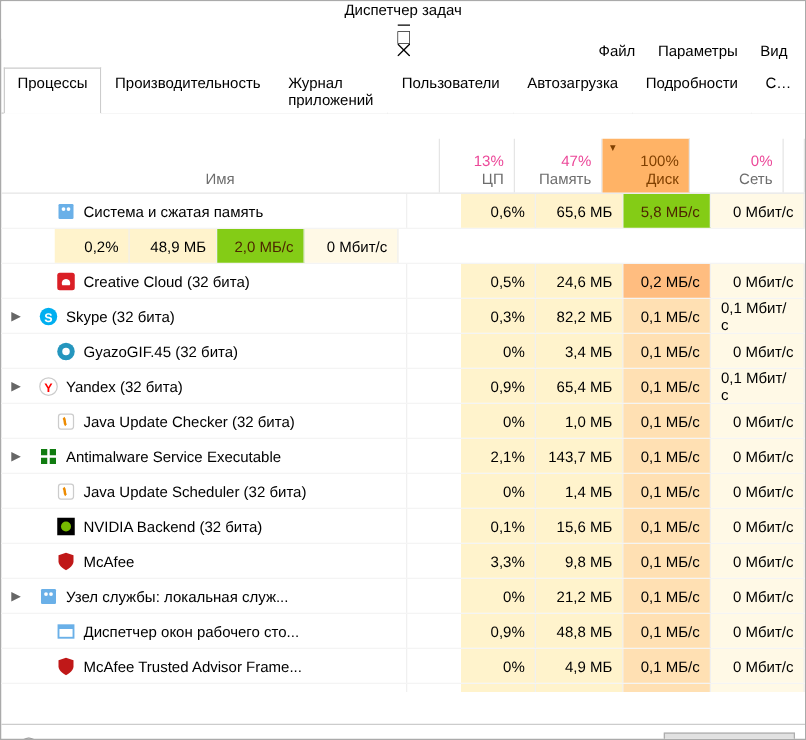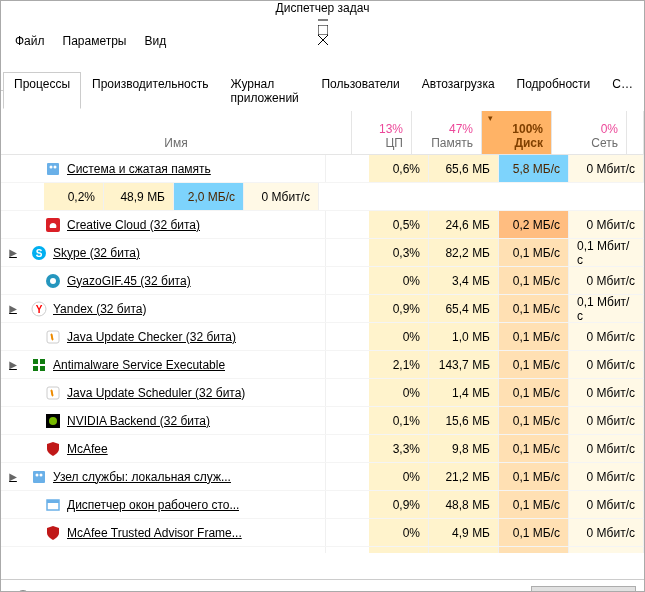--- a/index.html
+++ b/index.html
@@ -1,46 +1,46 @@
 <!DOCTYPE html>
 <html><head>
 <meta charset="utf-8">
 <style>
 * { box-sizing: border-box; margin: 0; padding: 0; }
 body { font-family: 'Segoe UI', Tahoma, sans-serif; font-size: 12px; color: #000; background: #fff; width: 645px; height: 592px; overflow: hidden; border: 1px solid #aaa; }
 .titlebar { height: 30px; display: flex; align-items: center; padding: 0 4px; background: #fff; flex-direction: column; }
 .titlebar .ticon { width: 16px; height: 16px; margin: 0 6px 0 4px; }
 .titlebar .ttl { flex: 1; font-size: 12px; }
 .winbtn { width: 44px; height: 30px; display: flex; align-items: center; justify-content: center; color: #555; }
-.menubar { height: 20px; display: flex; align-items: center; padding: 0 6px; gap: 2px; }
+.menubar { height: 20px; display: flex; align-items: center; padding: 0 6px; gap: 2px; justify-content: flex-end; }
 .menuitem { padding: 2px 8px; font-size: 12px; }
 .tabs { display: flex; border-bottom: 1px solid #ccc; margin-top: 2px; padding-left: 2px; }
-.tab { padding: 4px 10px; font-size: 12px; border: 1px solid transparent; border-bottom: none; position: relative; top: 19px; background: #fff; }
+.tab { padding: 4px 10px; font-size: 12px; border: 1px solid transparent; border-bottom: none; position: relative; top: 1px; background: #fff; }
 .tab.active { border-color: #ccc; border-bottom: 1px solid #fff; }
 .grid { height: 468px; position: relative; }
 .ghead { display: flex; height: 44px; border-bottom: 1px solid #e5e5e5; margin-top: 20px; }
 .gh { display: flex; flex-direction: column; justify-content: flex-end; align-items: flex-end; padding: 4px 8px; font-size: 12px; border-right: 1px solid #e5e5e5; position: relative; }
 .gh.name { flex: 1; align-items: center; justify-content: flex-end; }
 .gh .pct { color: #ec4899; }
 .gh .lbl { color: #6d6d6d; }
 .gh.sorted { background: #ffb366; }
-.gh.sorted .pct, .gh.sorted .lbl { color: #804000; font-weight: 700; }
+.gh.sorted .pct, .gh.sorted .lbl { color: #804000; font-weight: 400; }
 .sort-arrow { position: absolute; top: 2px; left: 6px; font-size: 9px; color: #804000; }
 .rows { height: 398px; overflow-y: scroll; }
 .row { display: flex; height: 28px; align-items: center; border-bottom: 1px solid #f4f4f4; }
 .cell { height: 100%; display: flex; align-items: center; justify-content: flex-end; padding: 0 8px; font-size: 12px; border-right: 1px solid #f0f0f0; }
-.cell.name { flex: 1; justify-content: flex-start; padding-left: 6px; gap: 6px; overflow: hidden; text-decoration: underline; }
+.cell.name { flex: 1; justify-content: flex-start; padding-left: 6px; gap: 6px; overflow: hidden; }
 .exp { width: 12px; height: 12px; display: flex; align-items: center; justify-content: center; color: #666; font-size: 10px; }
 .picon { width: 16px; height: 16px; flex-shrink: 0; }
 .pname { white-space: nowrap; overflow: hidden; text-overflow: ellipsis; }
 .c-cpu { width: 60px; background: #fff3cc; margin-left: 43px; }
 .c-mem { width: 70px; background: #fff3cc; }
 .c-disk { width: 70px; }
 .c-net { width: 75px; background: #fff9e6; }
-.disk-hi { background: #7dd3fc; color: #4d2600; }
+.disk-hi { background: #84cc16; color: #4d2600; }
 .disk-md { background: #ffbd80; }
 .disk-lo { background: #ffe0b3; }
 .footer { height: 36px; border-top: 1px solid #ccc; display: flex; align-items: center; padding: 0 8px; }
 .fewer { display: flex; align-items: center; gap: 6px; padding: 4px 6px; }
 .fewer-ic { width: 16px; height: 16px; border: 1px solid #888; border-radius: 50%; display: flex; align-items: center; justify-content: center; font-size: 10px; }
 .spacer { flex: 1; }
 .endtask { padding: 4px 14px; border: 1px solid #adadad; background: #e1e1e1; color: #6d6d6d; font-size: 12px; }
 ::-webkit-scrollbar { width: 17px; }
 ::-webkit-scrollbar-track { background: #f0f0f0; }
 ::-webkit-scrollbar-thumb { background: #c0c0c0; }

